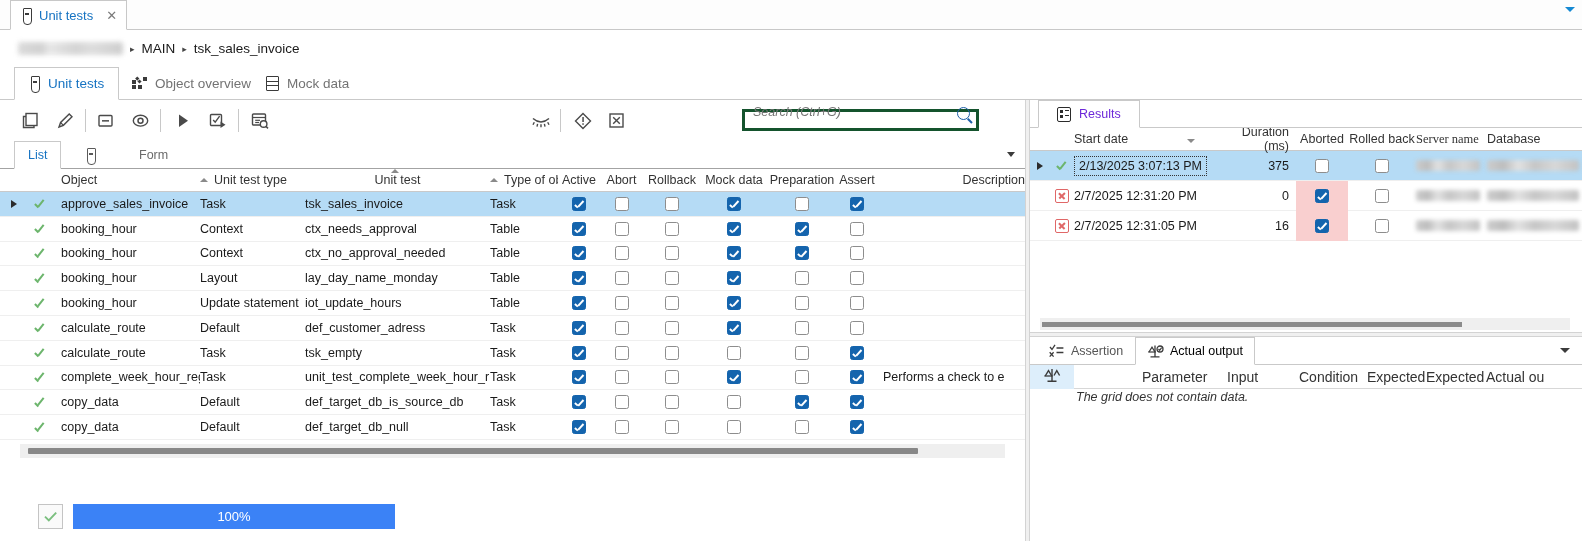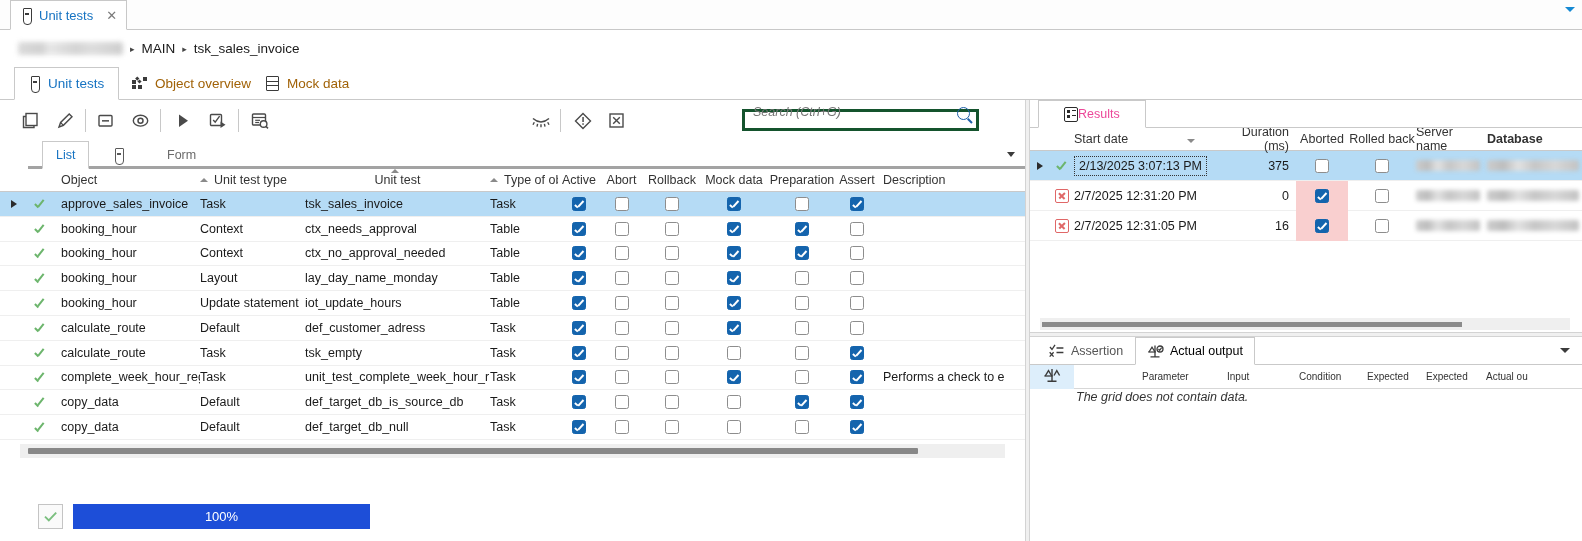--- a/index.html
+++ b/index.html
@@ -62,21 +62,21 @@
   .bc-sep{ color:#444; font-size:9px; }
   .bc-item{ color:#1a1a1a; }
 
   
   .modtabs{
     position:absolute; left:0; top:67px; width:1582px; height:33px;
     border-bottom:1px solid #c9c9c9; background:#fff;
   }
   .modtab{
     position:absolute; top:0; height:33px; display:flex; align-items:center; gap:8px;
-    padding:0 14px; font-size:13.5px; color:#a16207;
+    padding:0 14px; font-size:13.5px; color:#737373;
   }
   .modtab.active{
     color:#1673c2; background:#fff;
     border:1px solid #c9c9c9; border-bottom:1px solid #fff;
   }
   .ico-objov{ position:relative; width:15px; height:14px; display:inline-block; }
   .ico-objov i{ position:absolute; background:#3b3b3b; }
   .ico-mock{ position:relative; width:13px; height:15px; display:inline-block; }
   .ico-mock:before{ content:""; position:absolute; inset:0; border:1.4px solid #3b3b3b; border-radius:1px;}
   .ico-mock i{ position:absolute; left:0; width:13px; height:1.4px; background:#3b3b3b;}
@@ -97,21 +97,21 @@
     display:flex; align-items:flex-end; padding:8px 6px;
   }
   .searchbox input{
     border:0; outline:0; flex:1; font-style:italic; font-size:12.5px;
     font-family:"Liberation Sans",sans-serif; color:#8a8a8a; background:transparent;
   }
   .mag{ width:13px;height:13px;border:1.6px solid #1d5fa8;border-radius:50%;position:relative;flex:none;}
   .mag:after{content:"";position:absolute;right:-4px;bottom:-3px;width:6px;height:1.6px;background:#1d5fa8;transform:rotate(45deg);}
 
   
-  .subtabs{ position:relative; height:28px; border-bottom:3px solid #a3a3a3;margin-left:28px; }
+  .subtabs{ position:relative; height:28px; border-bottom:1px solid #a3a3a3; }
   .subtab{
     position:absolute; top:0; height:28px; display:flex; align-items:center; gap:7px;
     padding:0 13px; font-size:12.5px; color:#6b6b6b;
   }
   .subtab.active{ color:#1673c2; background:#fff; border:1px solid #c9c9c9; border-bottom:1px solid #fff; }
   .subchev{
     position:absolute; right:10px; top:11px;
     width:0;height:0;border-left:4.5px solid transparent;border-right:4.5px solid transparent;
     border-top:5px solid #3b3b3b; cursor:pointer;
   }
@@ -137,21 +137,21 @@
   .c-stat{ width:26px; display:flex; align-items:center; justify-content:center; }
   .c-obj{ width:147px; padding-right:6px; }
   .c-utt{ width:105px; }
   .c-ut{ width:185px;flex-direction:column; }
   .c-toc{ width:68px; }
   .c-chk{ width:43px; display:flex; align-items:center; justify-content:center; }
   .c-chk.w-active{ width:42px; }
   .c-chk.w-mock{ width:66px; }
   .c-chk.w-prep{ width:70px; }
   .c-chk.w-assert{ width:40px; }
-  .c-desc{ flex:1; padding-left:6px; }
+  .c-desc{ flex:1; padding-left:6px;justify-content:flex-end; }
 
   .tri{ width:0;height:0;border-top:4.5px solid transparent;border-bottom:4.5px solid transparent;border-left:6px solid #2b2b2b; }
   .tick{ display:inline-block; width:13px; height:13px; position:relative; }
   .tick:before{
     content:""; position:absolute; left:1px; top:6px; width:5px; height:1.7px;
     background:#6cb56c; transform:rotate(45deg); transform-origin:left center;
   }
   .tick:after{
     content:""; position:absolute; left:4.3px; top:8.5px; width:9px; height:1.7px;
     background:#6cb56c; transform:rotate(-52deg); transform-origin:left center;
@@ -165,72 +165,72 @@
     display:flex; height:22px; align-items:center; justify-content:flex-end;
     padding-right:520px; font-size:13px; color:#1a1a1a; border-bottom:1px solid #fff;
   }
   .hscroll{
     position:relative; height:14px; margin:4px 20px 0 20px; background:#efefef;
   }
   .hscroll .thumb{ position:absolute; left:8px; top:4px; height:6px; width:890px; background:#888; border-radius:1px; }
 
   .progressrow{ position:absolute; left:0; bottom:10px; width:1025px; height:30px; display:flex; align-items:center; padding-left:38px; gap:10px; }
   .pg-check{ width:25px;height:25px;border:1px solid #c4c4c4;background:#fafafa;display:flex;align-items:center;justify-content:center;}
-  .pg-bar{ width:297px;height:25px;background:#1d4ed8;display:flex;align-items:center;justify-content:center;color:#fff;font-size:13px;}
+  .pg-bar{ width:322px;height:25px;background:#3b82f6;display:flex;align-items:center;justify-content:center;color:#fff;font-size:13px;}
 
   
   .vsep{ position:absolute; left:1025px; top:100px; width:5px; height:441px; background:#f0f0f0; border-left:1px solid #d3d3d3; border-right:1px solid #d3d3d3; cursor:col-resize;}
   .rightpane{ position:absolute; left:1030px; top:100px; width:552px; height:441px; background:#fff; }
 
   .rtabbar{ position:relative; height:28px; border-bottom:1px solid #c9c9c9; }
   .rtab{
-    position:absolute; left:8px; top:0; height:28px; display:flex; align-items:center; 
-    padding:0 25px; font-size:12.5px; color:#ec4899;
+    position:absolute; left:8px; top:0; height:28px; display:flex; align-items:center; gap:8px;
+    padding:0 18px; font-size:12.5px; color:#6d28d9;
     background:#fff; border:1px solid #c9c9c9; border-bottom:1px solid #fff;
   }
   .ico-results{ position:relative; width:14px;height:15px; display:inline-block; }
   .ico-results:before{ content:""; position:absolute; inset:0; border:1.4px solid #2b2b2b; border-radius:2px;}
   .ico-results i{ position:absolute; background:#2b2b2b; }
 
   .rgrid-head{ display:flex; height:23px; align-items:center; border-bottom:1px solid #c9c9c9; font-size:12.5px; color:#333; }
   .rcaret{ width:0;height:0;border-left:4px solid transparent;border-right:4px solid transparent;border-top:4px solid #8a8a8a; }
   .rrow{ display:flex; height:30px; align-items:center; font-size:12.5px; border-bottom:1px solid #efefef; }
   .rrow.sel{ background:#b5dbf5; }
   .rc-exp{ width:20px; display:flex;align-items:center;justify-content:center;}
   .rc-stat{ width:24px; display:flex;align-items:center;justify-content:center;}
   .rc-date{ width:150px; }
   .rc-date .dashed{ display:inline-block; padding:2px 4px; }
   .rrow.sel .rc-date .dashed{ border:1px dotted #333; }
   .rc-dur{ width:72px; text-align:right; padding-right:7px; }
   .rc-ab{ width:52px; display:flex;align-items:center;justify-content:center; height:30px;}
   .rc-ab.pink{ background:#f9cfcf; }
   .rc-rb{ width:68px; display:flex;align-items:center;justify-content:center;}
-  .rc-srv{ width:71px; display:flex;align-items:flex-start; }
-  .rc-db{ flex:1; display:flex;align-items:flex-end;font-weight:bold; }
+  .rc-srv{ width:71px; display:flex;align-items:flex-start;font-family:Liberation Serif, serif; }
+  .rc-db{ flex:1; display:flex;align-items:flex-end; }
   .blurtxt{
     display:inline-block; height:11px; border-radius:2px;
     background:linear-gradient(90deg,#cdcdcd 0%,#bdbdbd 18%,#e2e2e2 34%,#c6c6c6 52%,#d8d8d8 74%,#c2c2c2 100%);
     filter: blur(2px);
   }
   .xbadge{ width:14px;height:14px;border:1.4px solid #e06767;border-radius:2px;position:relative;display:inline-block;}
   .xbadge:before,.xbadge:after{content:"";position:absolute;left:2px;top:5.2px;width:7.5px;height:1.5px;background:#e06767;}
   .xbadge:before{transform:rotate(45deg);} .xbadge:after{transform:rotate(-45deg);}
 
   .rscroll{ position:absolute; left:10px; top:218px; width:530px; height:12px; background:#efefef; }
   .rscroll .thumb{ position:absolute; left:2px; top:4px; width:420px; height:5px; background:#8b8b8b; }
 
   .rsplit{ position:absolute; left:0; top:232px; width:552px; height:5px; background:#f0f0f0; border-top:1px solid #d3d3d3; border-bottom:1px solid #d3d3d3; cursor:row-resize; }
 
   .btabbar{ position:absolute; left:0; top:237px; width:552px; height:28px; border-bottom:1px solid #c9c9c9; }
   .btab{ position:absolute; top:0; height:28px; display:flex;align-items:center;gap:7px;padding:0 11px;font-size:12.5px;color:#555; }
   .btab.active{ color:#000000; background:#fff; border:1px solid #c9c9c9; border-bottom:1px solid #fff; }
   .bchev{ position:absolute; right:12px; top:11px; width:0;height:0;
     border-left:5px solid transparent;border-right:5px solid transparent;border-top:5px solid #3b3b3b; cursor:pointer;}
 
-  .bgrid-head{ position:absolute; left:0; top:265px; width:552px; height:24px; display:flex; align-items:center; font-size:10px; color:#333; border-bottom:1px solid #d7d7d7;}
+  .bgrid-head{ position:absolute; left:0; top:265px; width:552px; height:24px; display:flex; align-items:center; font-size:14px; color:#333; border-bottom:1px solid #d7d7d7;}
   .bico-cell{ width:44px; height:24px; display:flex;align-items:center;justify-content:center; background:#ddeefb; }
   .bnodata{ position:absolute; left:46px; top:290px; font-style:italic; font-size:12.5px; color:#333; }
   .ico-assert{ position:relative; width:15px;height:14px;display:inline-block; }
   .ico-scale{ position:relative; width:16px;height:15px;display:inline-block; }
 </style>
 </head>
 <body>
 
 <div class="app">
 

